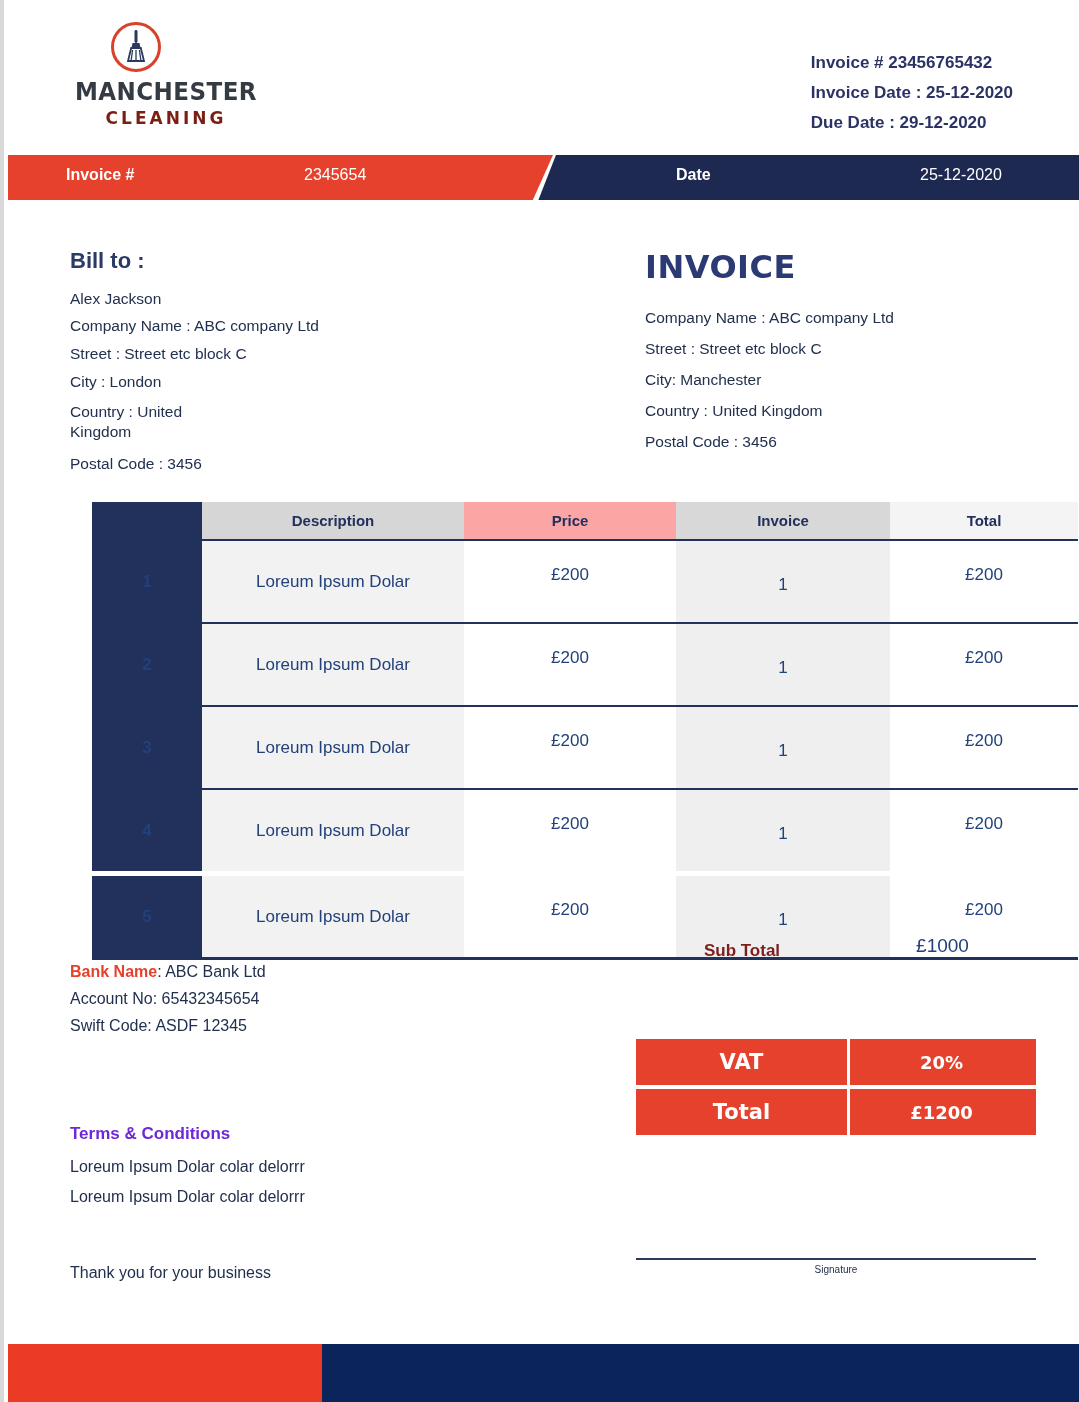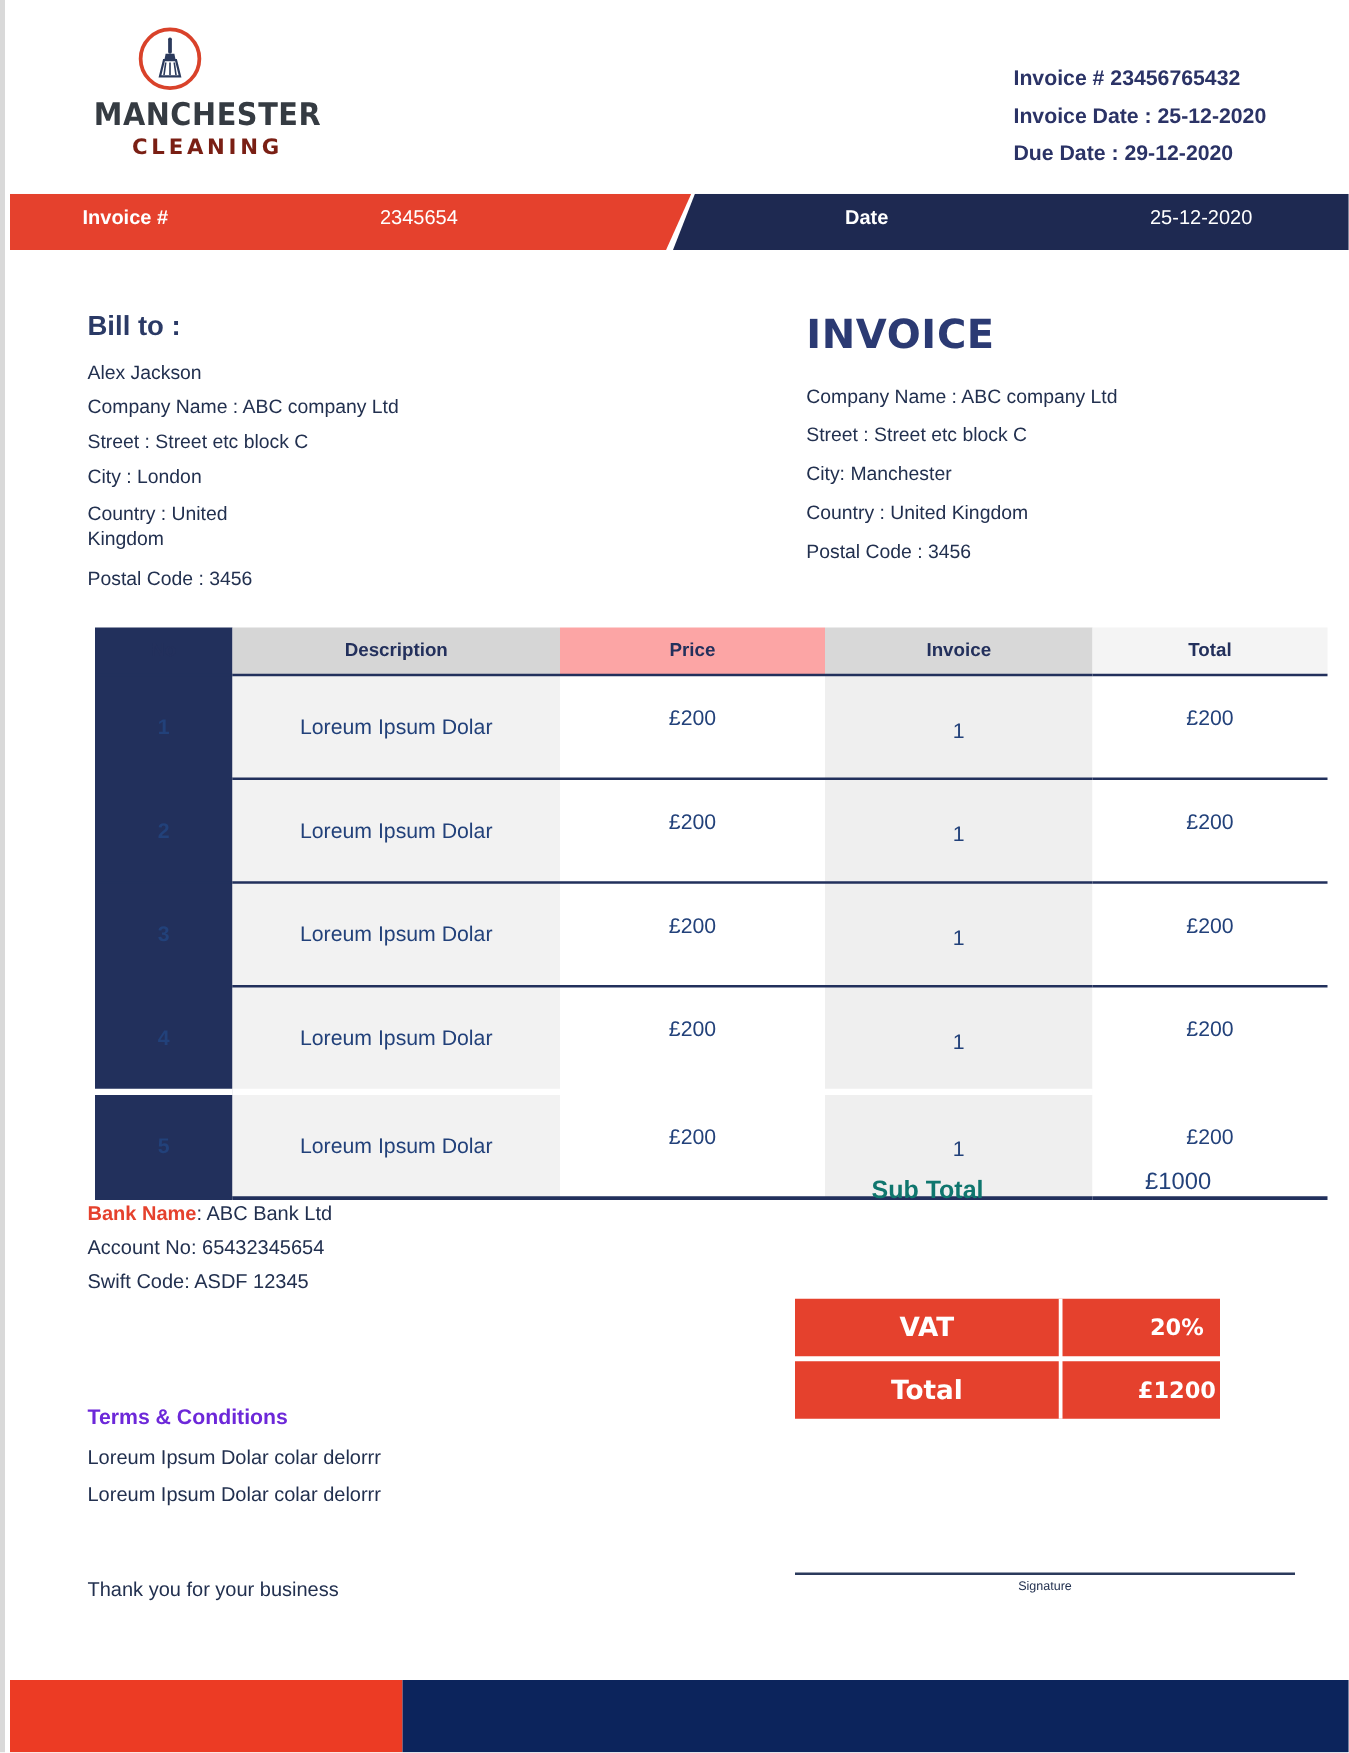--- a/index.html
+++ b/index.html
@@ -141,21 +141,21 @@
     color: #2b3a73;
     letter-spacing: 0.5px;
     margin-bottom: 16px;
     font-family: "DejaVu Sans", sans-serif;
   }
   #invoice-from .addr-line { line-height: 31px; }
 
   
   #items {
     position: absolute;
-    left: 56px; top: 502px;
+    left: 72px; top: 502px;
     width: 976px;
     padding-left: 16px;
   }
   #items-table {
     border-collapse: collapse;
     width: 976px;
     table-layout: fixed;
   }
   #items-table th {
     height: 35px;
@@ -214,37 +214,37 @@
   #bank-name-label {
     color: #e5412d;
     font-weight: bold;
   }
 
   #subtotal-label {
     position: absolute;
     left: 632px; top: 941px;
     width: 212px;
     text-align: center;
-    font-size: 20px;
-    font-weight: bold;
-    color: #0f766e;
+    font-size: 17px;
+    font-weight: bold;
+    color: #7f1d1d;
   }
   #subtotal-value {
     position: absolute;
     left: 845px; top: 935px;
     width: 187px;
     text-align: center;
     font-size: 19px;
     color: #22417a;
   }
 
   #vat-box {
     position: absolute;
     left: 632px; top: 1039px;
-    width: 340px; height: 96px;
+    width: 400px; height: 96px;
     background: #e5412d;
   }
   .vat-row {
     position: absolute;
     left: 0;
     width: 400px; height: 46px;
     display: flex;
   }
   #vat-row-1 { top: 0; }
   #vat-row-2 { top: 50px; }

